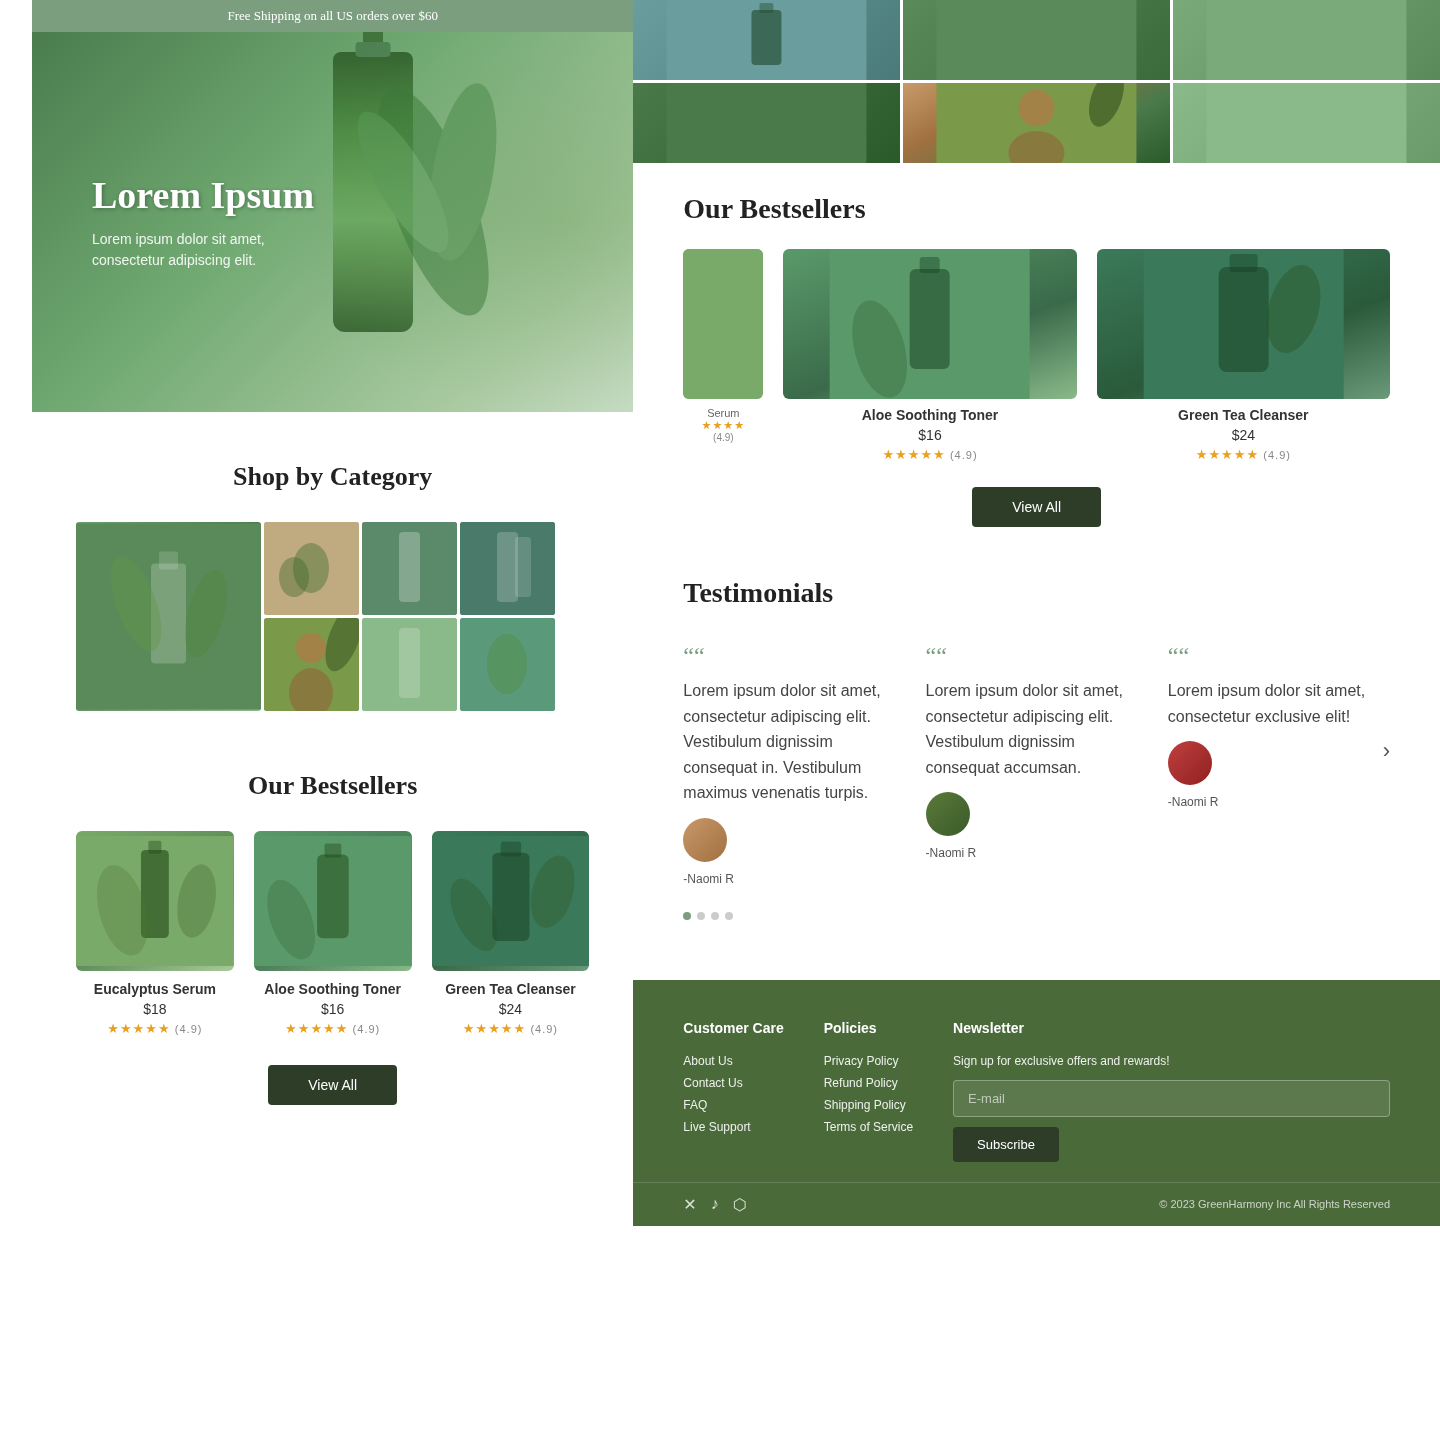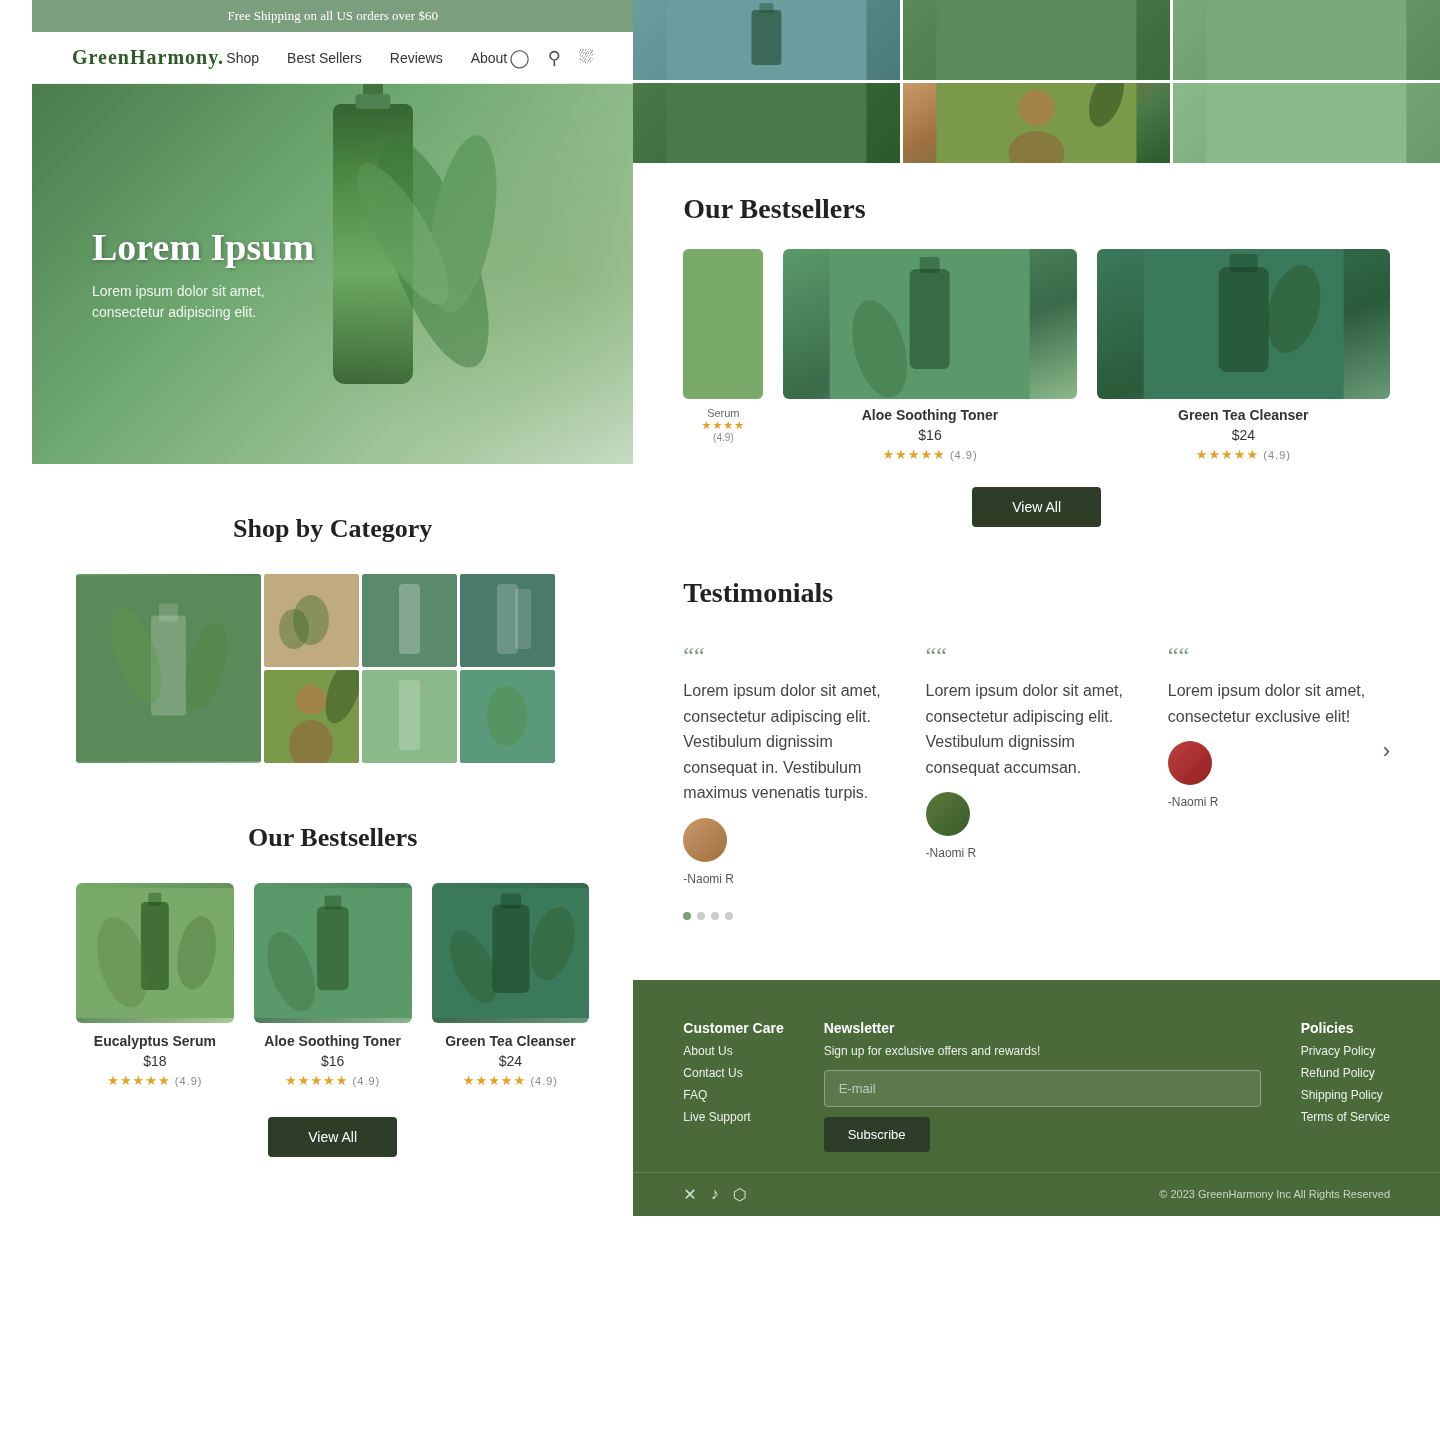--- a/index.html
+++ b/index.html
@@ -329,21 +329,21 @@
       background: #4a6a3a;
       color: #fff;
       padding: 40px 50px 20px;
       display: flex;
       gap: 40px;
       flex-wrap: wrap;
     }
     .footer-col h3 {
       font-size: 14px;
       font-weight: bold;
-      margin-bottom: 8px;
+      margin-bottom: 18px;
       font-family: sans-serif;
     }
     .footer-col ul {
       list-style: none;
     }
     .footer-col ul li {
       font-size: 12px;
       margin-bottom: 8px;
       font-family: sans-serif;
       opacity: 0.9;
@@ -470,36 +470,20 @@
 <body>
 
 <div class="two-panel">
 
   <div class="left-panel">
 
     <div class="announcement-bar">
       <span>Free Shipping on all US orders over $60</span>
     </div>
 
-    <header class="header">
-      <div class="header-logo">GreenHarmony.</div>
-      <nav>
-        <ul class="header-nav">
-          <li><a>Shop</a></li>
-          <li><a>Best Sellers</a></li>
-          <li><a>Reviews</a></li>
-          <li><a>About</a></li>
-        </ul>
-      </nav>
-      <div class="header-icons">
-        <span>◯</span>
-        <span>⚲</span>
-        <span>⛆</span>
-      </div>
-    </header>
 
     <div class="hero">
       <div class="hero-content">
         <h1>Lorem Ipsum</h1>
         <p>Lorem ipsum dolor sit amet, consectetur adipiscing elit.</p>
       </div>
 
       <div class="hero-bottle">
         <div class="bottle-shape"></div>
       </div>
@@ -820,38 +804,38 @@
         <div class="footer-col">
           <h3>Customer Care</h3>
           <ul>
             <li>About Us</li>
             <li>Contact Us</li>
             <li>FAQ</li>
             <li>Live Support</li>
           </ul>
         </div>
 
-        <div class="footer-col newsletter-col">
-          <h3>Newsletter</h3>
-          <p>Sign up for exclusive offers and rewards!</p>
-          <input class="newsletter-input" type="email" placeholder="E-mail" style="">
-          <br>
-          <button class="subscribe-btn">Subscribe</button>
-        </div>
-
         <div class="footer-col">
           <h3>Policies</h3>
           <ul>
             <li>Privacy Policy</li>
             <li>Refund Policy</li>
             <li>Shipping Policy</li>
             <li>Terms of Service</li>
           </ul>
         </div>
 
+        <div class="footer-col newsletter-col">
+          <h3>Newsletter</h3>
+          <p>Sign up for exclusive offers and rewards!</p>
+          <input class="newsletter-input" type="email" placeholder="E-mail" style="">
+          <br>
+          <button class="subscribe-btn">Subscribe</button>
+        </div>
+
       </div>
 
       <div class="footer-bottom">
         <div class="footer-social">
           <span class="social-icon">✕</span>
           <span class="social-icon">♪</span>
           <span class="social-icon">⬡</span>
         </div>
         <div class="footer-copyright">© 2023 GreenHarmony Inc All Rights Reserved</div>
       </div>

